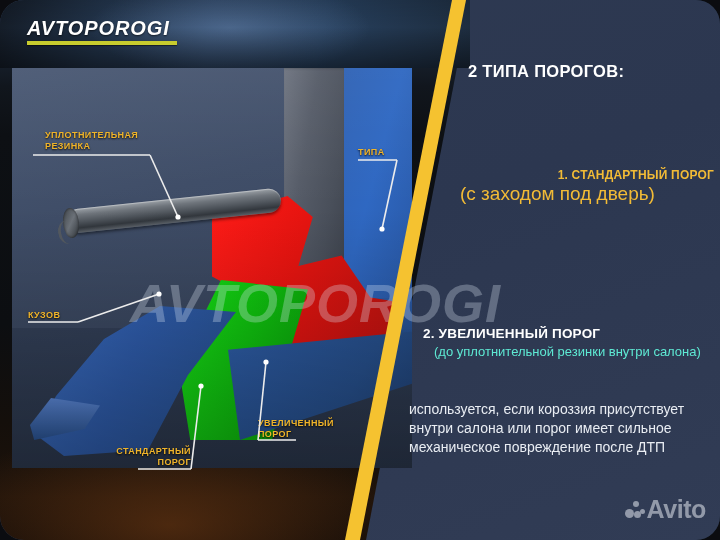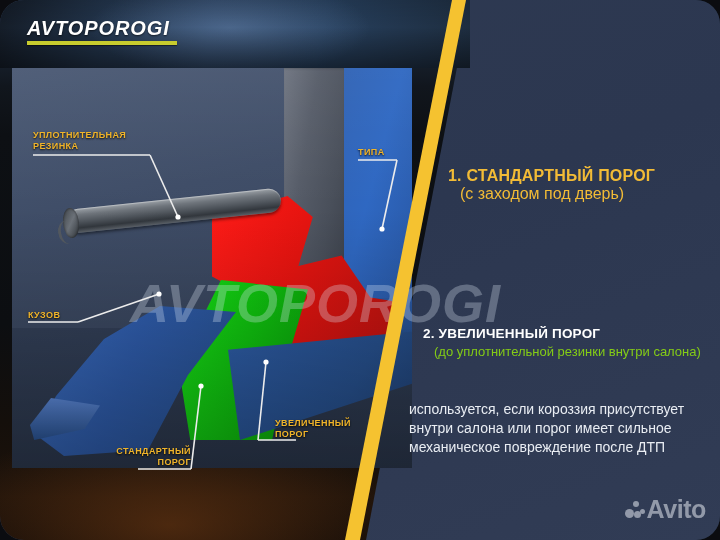--- a/index.html
+++ b/index.html
@@ -194,40 +194,40 @@
   .title{
     left:468px; top:61px; width:244px;
     font-size:16.5px; font-weight:bold; line-height:21px;
     letter-spacing:.3px;
   }
   .title .l1{ color:#f5c03a; display:block; }
   .title .l2{ color:#ffffff; display:block; }
 
   .sec1-h{
     left:448px; top:167px; width:266px;
-    font-size:16px; font-weight:bold; color:#f2bb36;
-    letter-spacing:.2px; line-height:17px;
+    font-size:12px; font-weight:bold; color:#f2bb36;
+    letter-spacing:.2px; line-height:17px;text-align:right;
   }
   .sec1-sub{
     left:460px; top:185px; width:260px;
-    font-size:16px; color:#f2bb36; line-height:17px;
+    font-size:19px; color:#f2bb36; line-height:17px;
   }
   .sec1-body{
     left:448px; top:222px; width:266px;
     font-size:12.5px; color:#e9edf3; line-height:19px;
   }
 
   .sec2-h{
     left:423px; top:325px; width:280px;
     font-size:13.5px; font-weight:bold; color:#ffffff;
     letter-spacing:.2px; line-height:17px;
   }
   .sec2-sub{
     left:434px; top:343px; width:284px;
-    font-size:13px; color:#84cc16; line-height:17px;
+    font-size:13px; color:#5eead4; line-height:17px;
   }
   .sec2-body{
     left:409px; top:400px; width:300px;
     font-size:14px; color:#e9edf3; line-height:19px;
   }
 
   
   .avito{
     position:absolute; right:14px; bottom:18px; z-index:9;
     display:flex; align-items:center; 
@@ -297,34 +297,35 @@
 
     <line x1="138" y1="469" x2="191" y2="469" stroke="#ececec" stroke-width="1.6"></line>
     <line x1="191" y1="469" x2="201" y2="386" stroke="#ececec" stroke-width="1.6"></line>
     <circle cx="201" cy="386" r="2.6" fill="#ffffff"></circle>
 
     <line x1="258" y1="440" x2="296" y2="440" stroke="#ececec" stroke-width="1.6"></line>
     <line x1="258" y1="440" x2="266" y2="362" stroke="#ececec" stroke-width="1.6"></line>
     <circle cx="266" cy="362" r="2.6" fill="#ffffff"></circle>
   </svg>
 
-  <div class="lbl" style="left:33px; top:130px;">УПЛОТНИТЕЛЬНАЯ
+  <div class="lbl" style="left:45px; top:130px;">УПЛОТНИТЕЛЬНАЯ
 РЕЗИНКА</div>
   <div class="lbl" style="left:28px; top:310px;">КУЗОВ</div>
   <div class="lbl" style="left:358px; top:147px;">ТИПА</div>
   <div class="lbl" style="left:94px; top:446px; text-align:right; width:97px;">СТАНДАРТНЫЙ
 ПОРОГ</div>
-  <div class="lbl" style="left:252px; top:418px;padding-left:23px;">УВЕЛИЧЕННЫЙ
+  <div class="lbl" style="left:258px; top:418px;">УВЕЛИЧЕННЫЙ
 ПОРОГ</div>
 
   <svg class="divider" viewBox="0 0 720 540">
     <polygon points="452,0 466,0 360,540 345,540" fill="#f5c230"></polygon>
   </svg>
 
   <div class="rtext title">
+    <span class="l2">2 ТИПА ПОРОГОВ:</span>
   </div>
 
   <div class="rtext sec1-h">1. СТАНДАРТНЫЙ ПОРОГ</div>
   <div class="rtext sec1-sub">(с заходом под дверь)</div>
 
   <div class="rtext sec2-h">2. УВЕЛИЧЕННЫЙ ПОРОГ</div>
   <div class="rtext sec2-sub">(до уплотнительной резинки внутри салона)</div>
   <div class="rtext sec2-body">используется, если короззия присутствует внутри салона или порог имеет сильное механическое повреждение после ДТП</div>
 
   <div class="avito">

